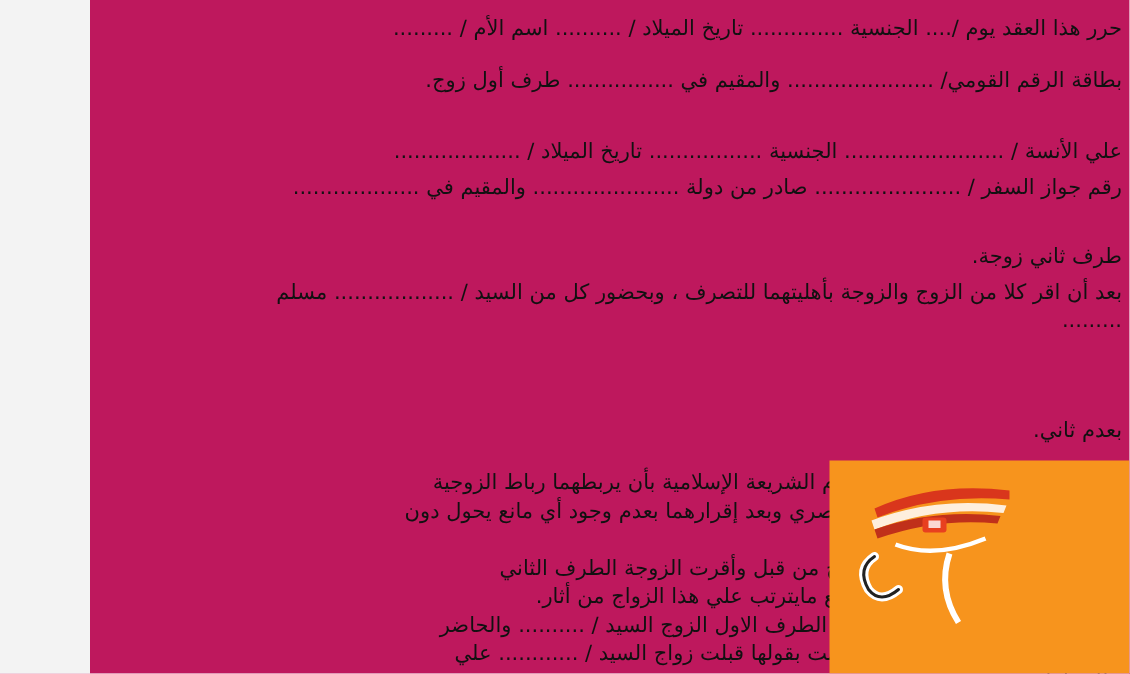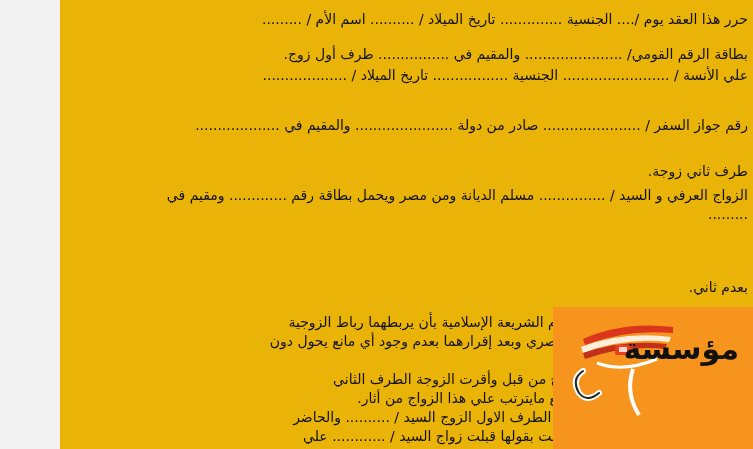--- a/index.html
+++ b/index.html
@@ -22,21 +22,21 @@
       width: 60px;
       height: 449px;
       background: #f3f3f3;
     }
     .page {
       position: absolute;
       left: 60px;
       top: 0;
       width: 693px;
       height: 449px;
-      background: #eab308;
+      background: #be185d;
     }
     .doc {
       position: absolute;
       right: 5px;
       top: 0;
       width: 675px;
       direction: rtl;
       text-align: right;
       font-size: 14px;
     }
@@ -104,26 +104,26 @@
   </style>
 </head>
 <body>
 
 <div class="left-margin"></div>
 
 <div class="page">
   <div class="doc">
     <div class="line" style="top:10px;">حرر هذا العقد يوم /.... الجنسية .............. تاريخ الميلاد / .......... اسم الأم / .........</div>
     <div class="line" style="top:45px;text-align:right;">بطاقة الرقم القومي/ ...................... والمقيم في ................ طرف أول زوج.</div>
-    <div class="line" style="top:66px;">علي الأنسة / ........................ الجنسية ................. تاريخ الميلاد / ...................</div>
+    <div class="line" style="top:92px;">علي الأنسة / ........................ الجنسية ................. تاريخ الميلاد / ...................</div>
     <div class="line" style="top:116px;">رقم جواز السفر / ...................... صادر من دولة ...................... والمقيم في ...................</div>
     <div class="line" style="top:162px;">طرف ثاني زوجة.</div>
 
     <div class="para" style="top:186px;">
-      <span class="pl">الزواج العرفي و السيد / ............... مسلم الديانة ومن مصر ويحمل بطاقة رقم ............. ومقيم في</span>
+      <span class="pl">بعد أن اقر كلا من الزوج والزوجة بأهليتهما للتصرف ، وبحضور كل من السيد / .................. مسلم</span>
       <span class="pl">.........</span>
     </div>
 
     <div class="line" style="top:278px;">بعدم ثاني.</div>
 
     <div class="para" style="top:313px;">
       <span class="pl">تم التعاقد بين الزوجين وفقا لأحكام الشريعة الإسلامية بأن يربطهما رباط الزوجية</span>
       <span class="pl">وفقا لقانون الأحوال الشخصية المصري وبعد إقرارهما بعدم وجود أي مانع يحول دون</span>
       <span class="pl">إتمام العقد علي ذلك.</span>
       <span class="pl">وأقر الزوج [انة لم يسبق لة الزواج من قبل وأقرت الزوجة الطرف الثاني</span>
@@ -144,15 +144,14 @@
     <rect x="62" y="38" width="16" height="10" rx="2" fill="#e8401f"></rect>
     <rect x="66" y="40" width="8" height="5" fill="#ffffff" opacity="0.8"></rect>
 
     <path d="M44 56 Q70 66 104 52" stroke="#ffffff" stroke-width="3" fill="none"></path>
 
     <path d="M30 64 Q18 72 26 86 Q34 96 46 86" stroke="#ffffff" stroke-width="6" fill="none" stroke-linecap="round"></path>
     <path d="M30 64 Q18 72 26 86 Q34 96 46 86" stroke="#222222" stroke-width="2" fill="none" stroke-linecap="round"></path>
 
     <path d="M80 62 Q72 86 86 108" stroke="#ffffff" stroke-width="4" fill="none"></path>
   </svg>
-  <div class="logo-text-top">مؤسسة</div>
   <div class="logo-text-sub">للمحاماه</div>
 </div>
 
 </body></html>

